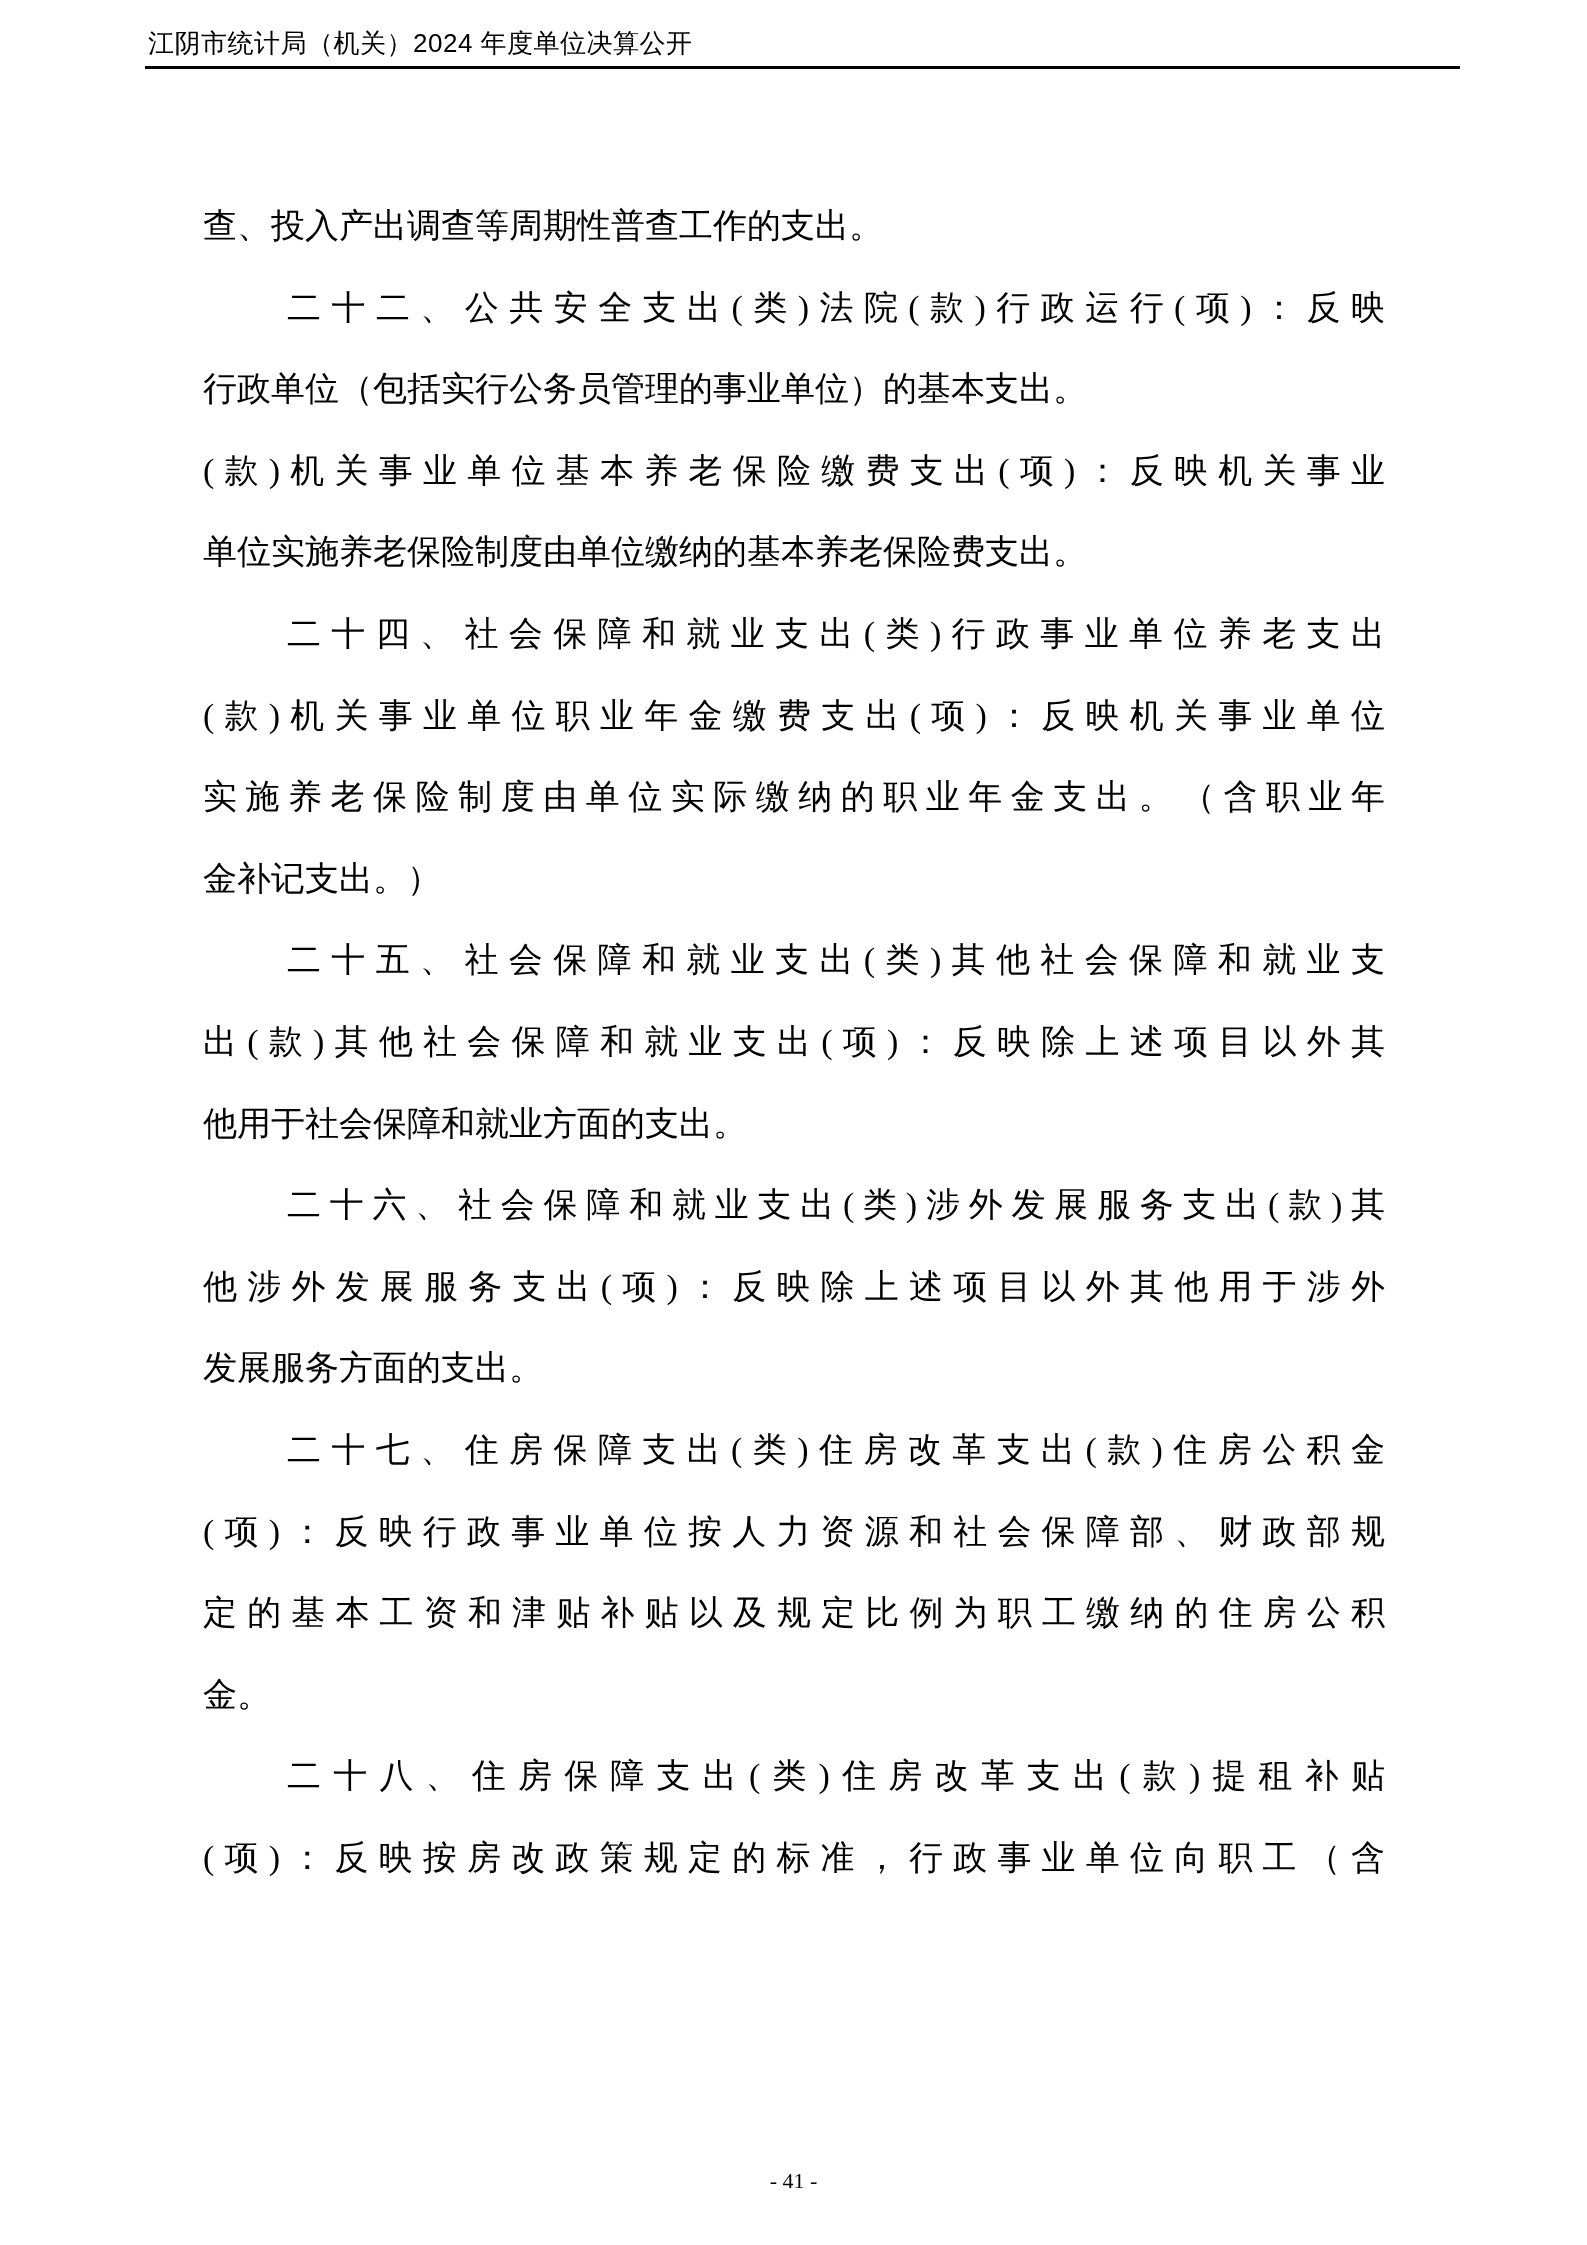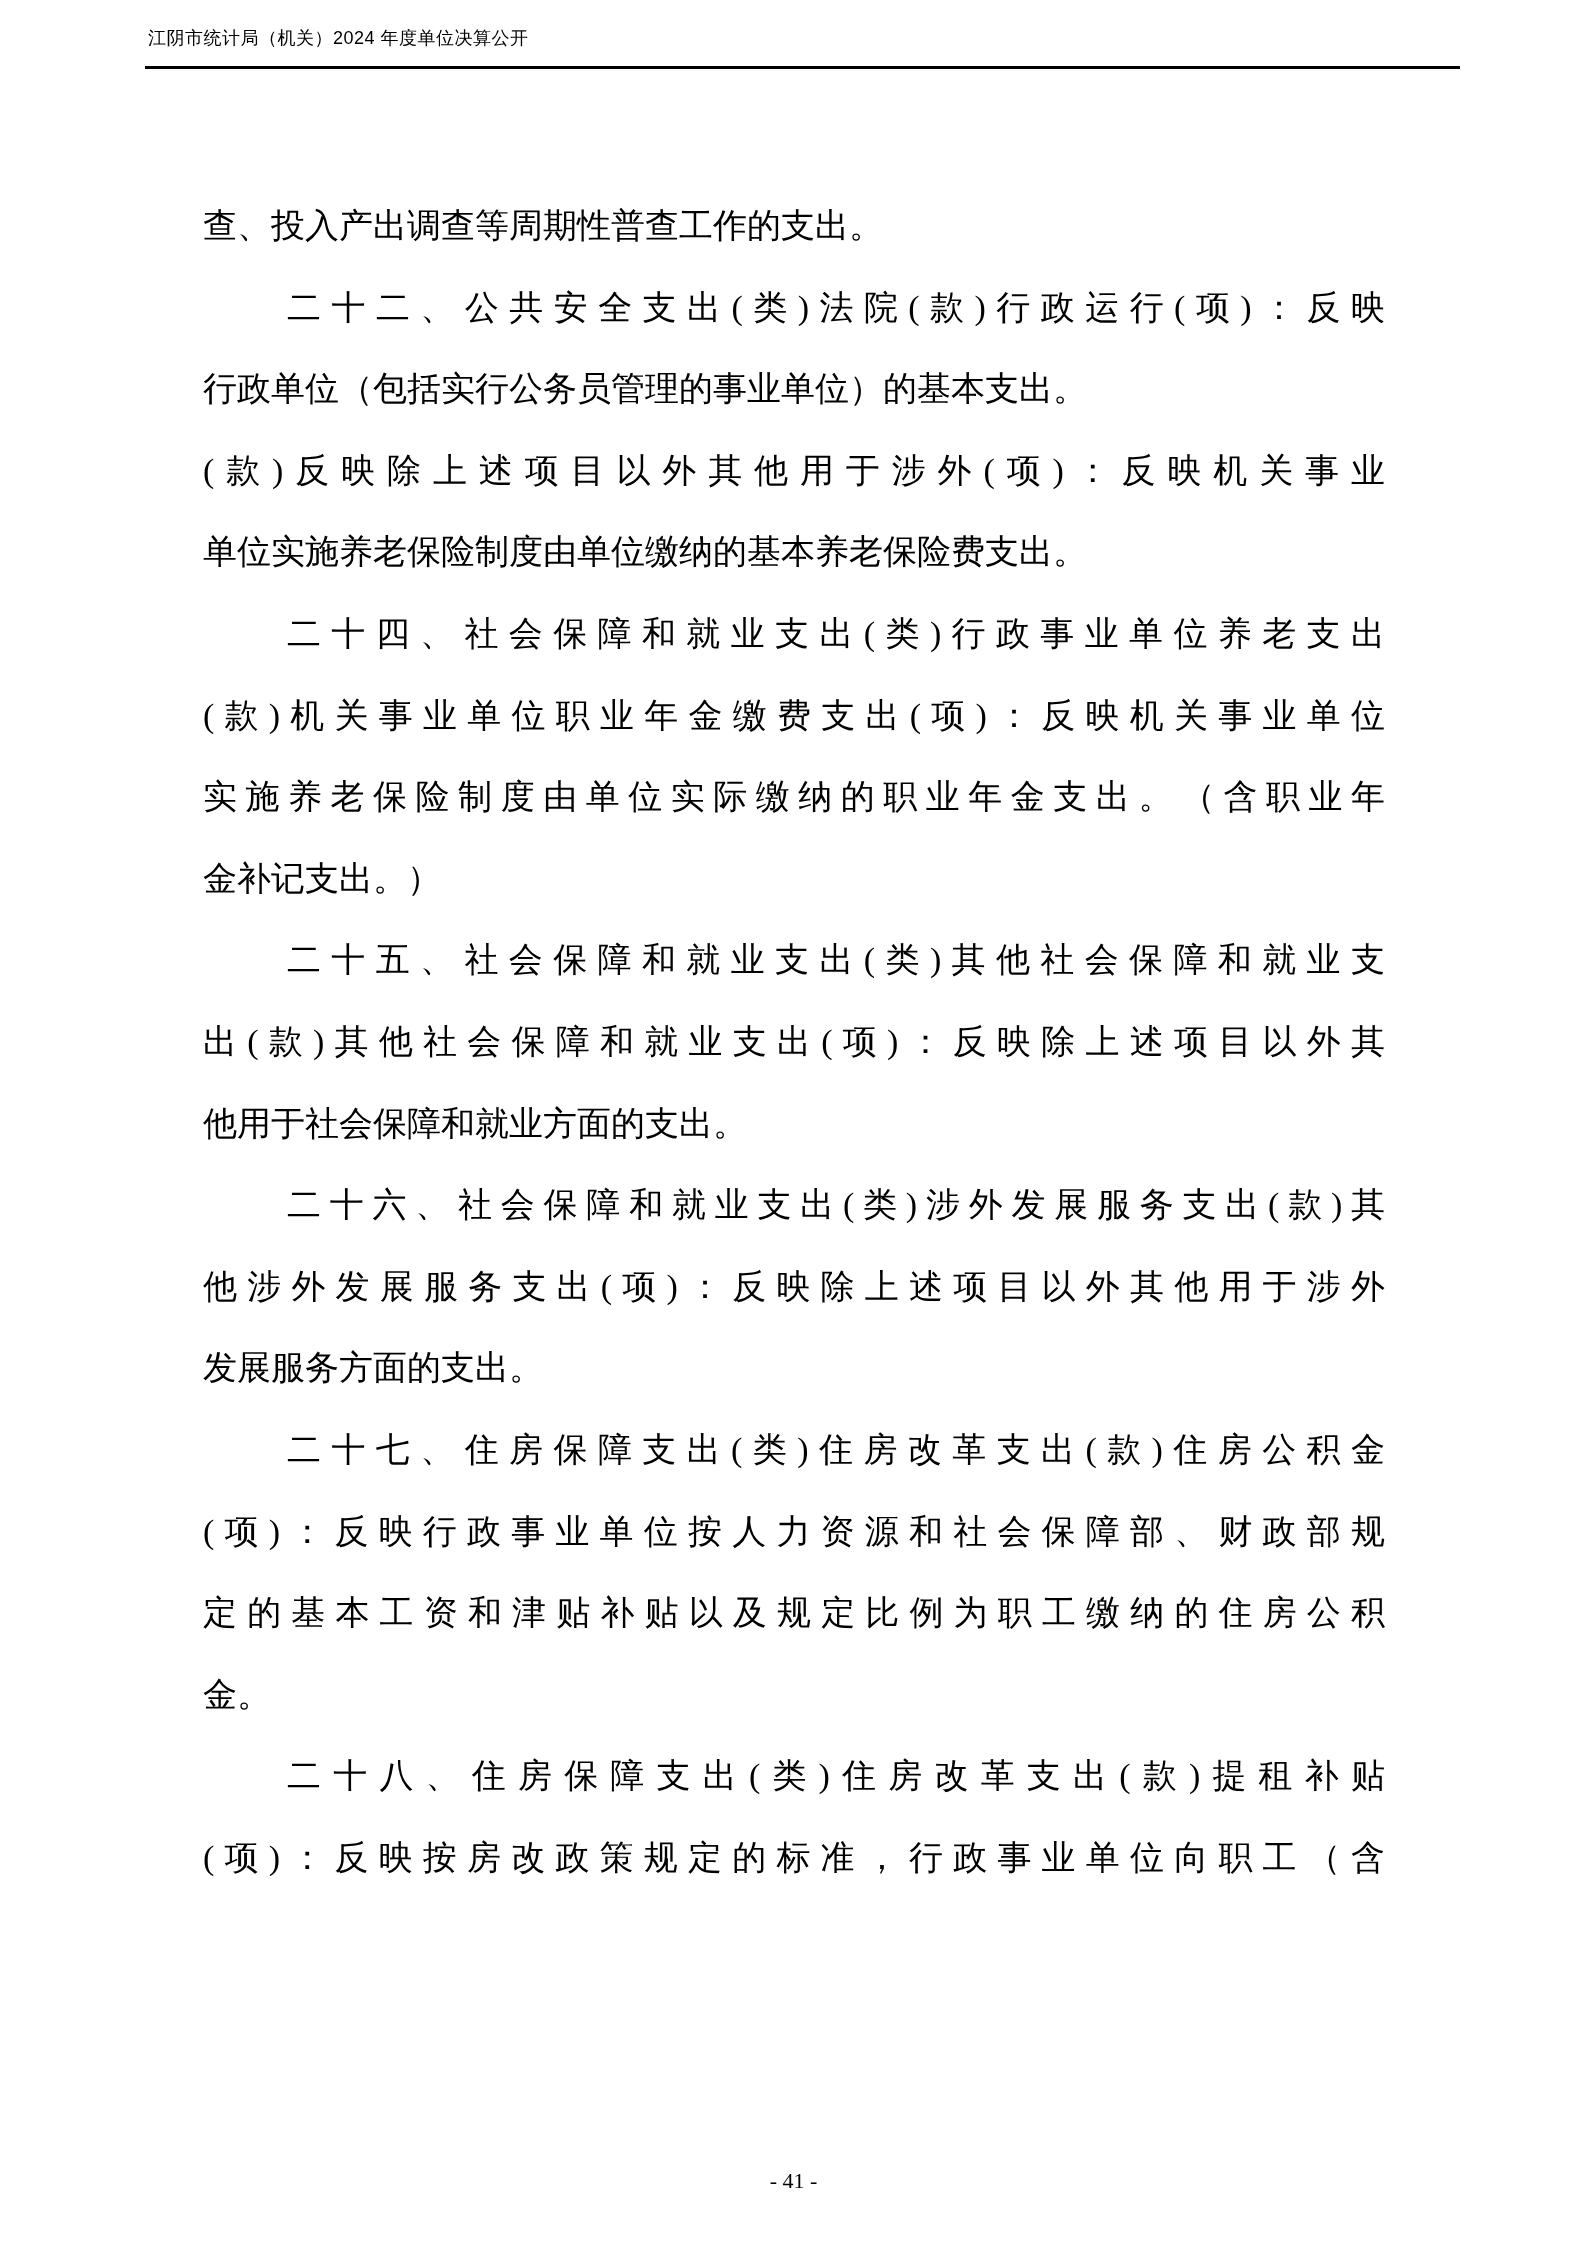--- a/index.html
+++ b/index.html
@@ -9,21 +9,21 @@
     height:2245px;
     background:#ffffff;
     color:#000000;
     font-family:"Liberation Serif","DejaVu Serif",serif;
     overflow:hidden;
   }
   .header-title{
     position:absolute;
     left:148px;
     top:26px;
-    font-size:18px;
+    font-size:26px;
     letter-spacing:0.5px;
     font-family:"Liberation Sans","DejaVu Sans",sans-serif;
     white-space:nowrap;
   }
   .header-rule{
     position:absolute;
     left:145px;
     top:66px;
     width:1315px;
     height:3px;
@@ -69,21 +69,21 @@
 
   <div>
     <div class="header-title">江阴市统计局（机关）2024 年度单位决算公开</div>
     <div class="header-rule"></div>
   </div>
 
   <div class="content" id="content">
       <div class="line end">查、投入产出调查等周期性普查工作的支出。</div>
       <div class="line indent fill">二十二、公共安全支出(类)法院(款)行政运行(项)：反映</div>
       <div class="line end">行政单位（包括实行公务员管理的事业单位）的基本支出。</div>
-      <div class="line fill">(款)反映除上述项目以外其他用于涉外(项)：反映机关事业</div>
+      <div class="line fill">(款)机关事业单位基本养老保险缴费支出(项)：反映机关事业</div>
       <div class="line end">单位实施养老保险制度由单位缴纳的基本养老保险费支出。</div>
       <div class="line indent fill">二十四、社会保障和就业支出(类)行政事业单位养老支出</div>
       <div class="line fill">(款)机关事业单位职业年金缴费支出(项)：反映机关事业单位</div>
       <div class="line fill">实施养老保险制度由单位实际缴纳的职业年金支出。（含职业年</div>
       <div class="line end">金补记支出。）</div>
       <div class="line indent fill">二十五、社会保障和就业支出(类)其他社会保障和就业支</div>
       <div class="line fill">出(款)其他社会保障和就业支出(项)：反映除上述项目以外其</div>
       <div class="line end">他用于社会保障和就业方面的支出。</div>
       <div class="line indent fill">二十六、社会保障和就业支出(类)涉外发展服务支出(款)其</div>
       <div class="line fill">他涉外发展服务支出(项)：反映除上述项目以外其他用于涉外</div>

